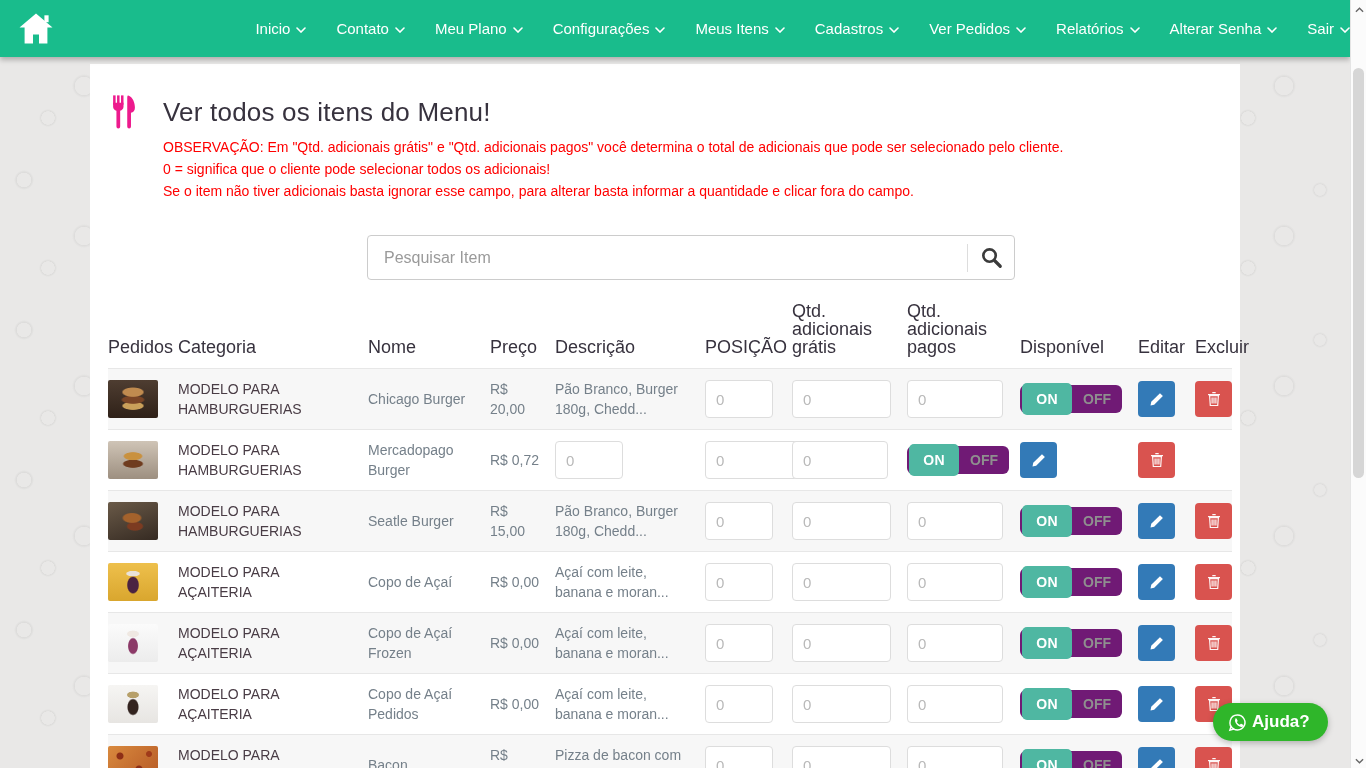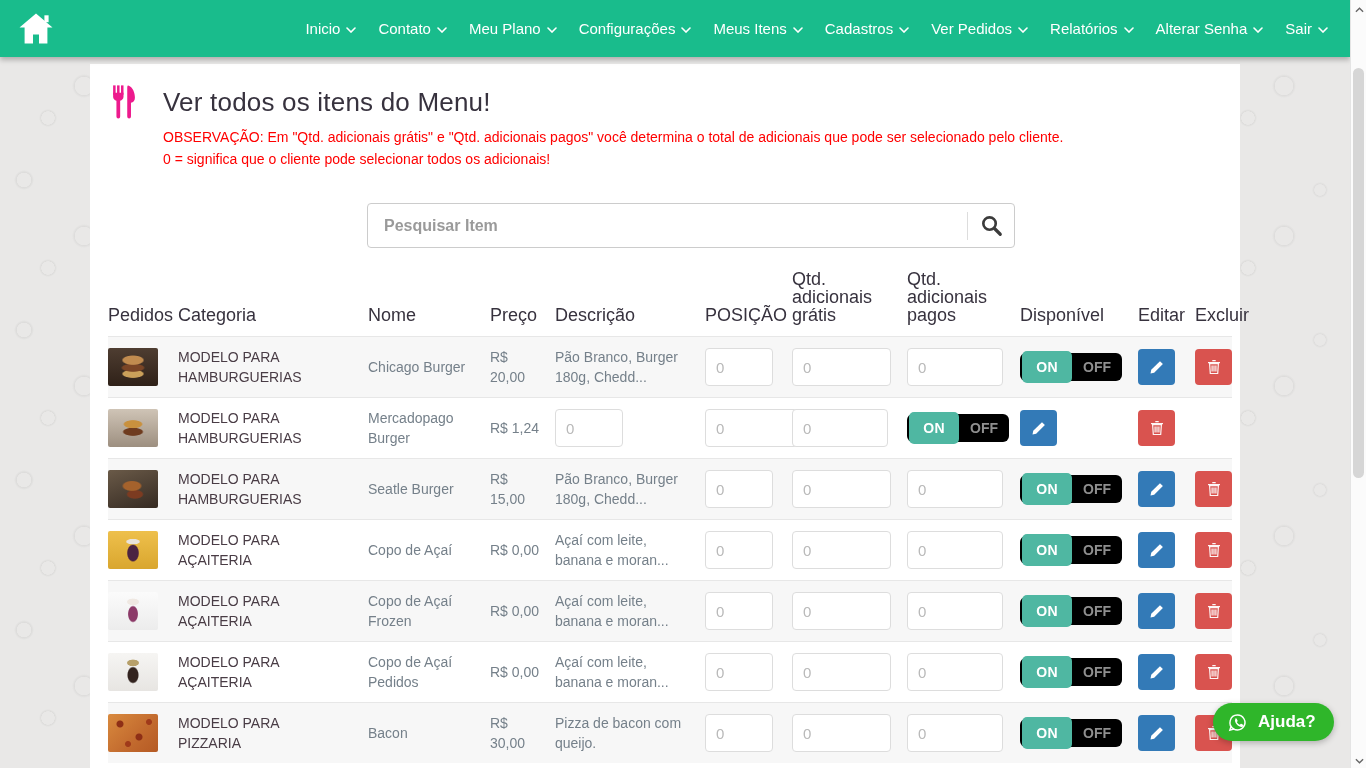--- a/index.html
+++ b/index.html
@@ -13,58 +13,58 @@
       radial-gradient(circle 8px at 120px 40px, transparent 5.5px, #dedddc 6px, transparent 8px),
       radial-gradient(circle 9px at 48px 118px, transparent 6.5px, #dddcdb 7px, transparent 9px);
     background-size:150px 150px;
     position:relative;
   }
   
   .navbar { position:absolute; top:0; left:0; width:1350px; height:57px;
     background:#19bc8c; display:flex; align-items:center;
     box-shadow:0 3px 5px rgba(0,0,0,.25); z-index:20; }
   .home-btn { margin-left:18px; display:flex; align-items:center; cursor:pointer; }
-  .nav-links { display:flex; align-items:center; margin-left:auto; padding-right:22px; gap:22px; }
+  .nav-links { display:flex; align-items:center; margin-left:auto; gap:30px; }
   .nav-link { color:#fff; font-size:15px; text-decoration:none; display:flex;
     align-items:center; gap:6px; white-space:nowrap; cursor:pointer; }
   .caret { display:inline-flex; margin-top:2px; }
   
   .card { position:absolute; left:90px; top:64px; width:1150px; height:720px;
     background:#fff; padding:0 8px 0 18px; }
-  .title-row { display:flex; align-items:center; margin-top:21px; padding-left:2px; }
+  .title-row { display:flex; align-items:center; margin-top:31px; padding-left:2px; }
   .title-icon { width:27px; margin-right:26px; display:flex; }
   .page-title { font-size:26px; color:#37323e; font-weight:500; letter-spacing:.2px; }
   .notes { margin-left:55px; margin-top:7px; }
   .note-line { color:#ff0000; font-size:14px; line-height:22px; }
   
   .search-wrap { margin-left:259px; margin-top:33px; width:648px; height:45px;
     border:1px solid #ccc; border-radius:4px; background:#fff; display:flex; align-items:center; }
   .search-input { flex:1; border:none; outline:none; height:100%; padding:0 16px;
-    font-size:16px; color:#555; font-family:"Liberation Sans",sans-serif; background:transparent;font-weight:bold; }
+    font-size:16px; color:#555; font-family:"Liberation Sans",sans-serif; background:transparent; }
   .search-input::placeholder { color:#9a9a9a; }
   .search-divider { width:1px; height:28px; background:#ddd; }
   .search-btn { width:46px; height:100%; border:none; background:transparent; display:flex;
     align-items:center; justify-content:center; cursor:pointer; }
   
   .grid-cols { display:grid;
     grid-template-columns:70px 190px 122px 65px 150px 87px 115px 113px 118px 57px 37px; }
   .thead { margin-top:18px; align-items:end; padding-bottom:12px; min-height:70px; }
   .th { font-size:18px; color:#37323e; line-height:18px; padding-right:14px; font-weight:400; }
   .trow { height:61px; border-top:1px solid #e7e7e7; align-items:center; }
   .trow.striped { background:#f7f7f7; }
   .td { font-size:14px; line-height:20px; padding-right:14px; }
   .td.cat { color:#493c45; padding-right:28px; }
   .td.muted { color:#75808a; }
   .food-img { width:50px; height:38px; border-radius:2px; }
   .num-input { height:38px; border:1px solid #ddd; border-radius:4px; background:#fff;
     font-size:15px; color:#555; padding:0 10px; outline:none;
     font-family:"Liberation Sans",sans-serif; }
   .num-input::placeholder { color:#b9b9b9; }
   .in-pos { width:68px; } .in-q1 { width:99px; } .in-q2 { width:96px; }
-  .toggle { width:102px; height:28px; background:#000000; border-radius:6px;
+  .toggle { width:102px; height:28px; background:#701a75; border-radius:6px;
     display:flex; align-items:center; cursor:pointer; }
   .tg-on { width:50px; height:32px; margin-left:2px; background:#4fb7a2; border-radius:5px;
     color:#fff; font-weight:bold; font-size:14px; display:flex; align-items:center;
     justify-content:center; letter-spacing:.3px; }
   .tg-off { flex:1; text-align:center; color:#8f8f8f; font-weight:bold; font-size:14px; }
   .sq-btn { width:37px; height:36px; border:none; border-radius:4px; display:flex;
     align-items:center; justify-content:center; cursor:pointer; }
   .btn-edit { background:#337ab7; }
   .btn-del { background:#d9534f; }
   
@@ -95,21 +95,21 @@
     linear-gradient(180deg,#f6f5f3,#e7e5e2); }
   .img-pizza-bacon { background:
     radial-gradient(circle 4px at 12px 10px, #8e2f16 0 3px, transparent 4px),
     radial-gradient(circle 4px at 31px 23px, #8e2f16 0 3px, transparent 4px),
     radial-gradient(circle 3px at 41px 8px, #a03a1a 0 2.5px, transparent 3.5px),
     radial-gradient(circle 3px at 20px 30px, #a03a1a 0 2.5px, transparent 3.5px),
     linear-gradient(135deg,#d98a3e,#c26a2e 60%,#b55a24); }
   
   .help-btn { position:absolute; left:1213px; top:703px; height:38px; padding:0 18px 0 14px;
     background:#2fb62a; border:none; border-radius:19px; color:#fff; font-size:17px;
-    font-weight:bold; display:flex; align-items:center; gap:10px; cursor:pointer;
+    font-weight:bold; display:flex; align-items:center; gap:4px; cursor:pointer;
     box-shadow:0 2px 6px rgba(0,0,0,.25); z-index:30; font-family:"Liberation Sans",sans-serif; }
   
   .scrollbar { position:absolute; right:0; top:0; width:16px; height:768px;
     background:#fbfbfb; border-left:1px solid #e4e4e4; z-index:40; }
   .sb-arrow { position:absolute; left:3px; width:10px; height:10px; display:flex;
     align-items:center; justify-content:center; cursor:pointer; }
   .sb-thumb { position:absolute; left:2px; top:68px; width:11px; height:410px;
     background:#d6d6d6; border-radius:6px; cursor:pointer; }
 </style>
 </head>
@@ -221,20 +221,21 @@
           <path d="M17.5 0 c4.5 1.5 6.5 7 6.5 12 0 3-1.6 4.6-3.8 4.8 V30 a1.8 1.8 0 0 1-3.6 0 V2 c0-1.4 .4-2 .9-2 z"></path>
         </g>
       </svg>
     </span>
     <h1 class="page-title">Ver todos os itens do Menu!</h1>
   </div>
 
   <div class="notes">
     <div class="note-line">OBSERVAÇÃO: Em "Qtd. adicionais grátis" e "Qtd. adicionais pagos" você determina o total de adicionais que pode ser selecionado pelo cliente.</div>
     <div class="note-line">0 = significa que o cliente pode selecionar todos os adicionais!</div>
+    <div class="note-line">Se o item não tiver adicionais basta ignorar esse campo, para alterar basta informar a quantidade e clicar fora do campo.</div>
   </div>
 
   <div class="search-wrap">
     <input class="search-input" type="text" placeholder="Pesquisar Item" style="">
     <span class="search-divider"></span>
     <button class="search-btn">
       <span style="display:flex;">
         <svg viewBox="0 0 20 20" width="23" height="23">
           <circle cx="8.3" cy="8.3" r="5.4" fill="none" stroke="#3b3b3b" stroke-width="2.3"></circle>
           <line x1="12.6" y1="12.6" x2="17.6" y2="17.6" stroke="#3b3b3b" stroke-width="2.8" stroke-linecap="round"></line>
@@ -299,21 +300,21 @@
         </span>
       </button>
     </div>
   </div>
       <div class="grid-cols trow">
     <div>
           <div class="food-img img-mercadopago-burger"></div>
         </div>
     <div class="td cat">MODELO PARA HAMBURGUERIAS</div>
     <div class="td muted">Mercadopago Burger</div>
-    <div class="td muted">R$ 1,24</div>
+    <div class="td muted">R$ 0,72</div>
     <div>
       <input class="num-input in-pos" type="text" placeholder="0" style="">
     </div>
     <div>
       <input class="num-input in-q1" type="text" placeholder="0" style="">
     </div>
     <div>
       <input class="num-input in-q2" type="text" placeholder="0" style="">
     </div>
     <div>

